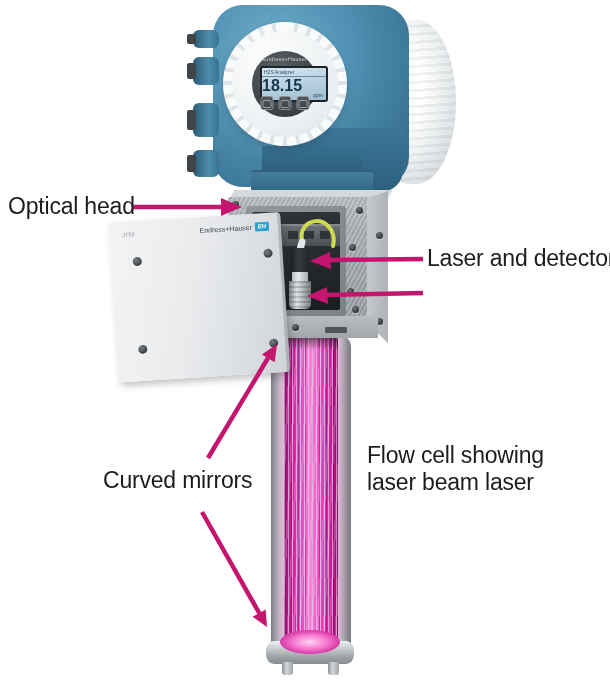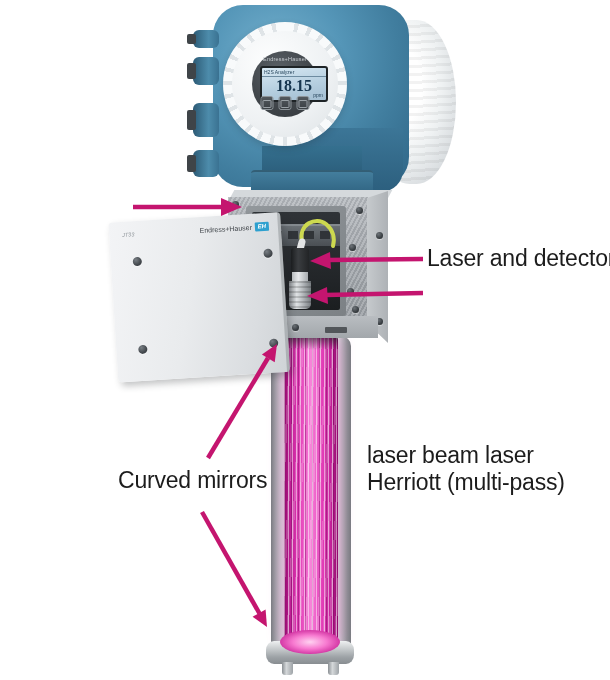--- a/index.html
+++ b/index.html
@@ -32,21 +32,21 @@
     background: radial-gradient(circle at 35% 30%, #fdfefe, #eef1f3 60%, #dde2e5); }
   .tx-face { inset:20px; border-radius:50%;
     background: radial-gradient(circle at 40% 30%, #5a6066, #41464b 55%, #33383c); }
   .face-brand { top:5px; left:0; width:100%; text-align:center; font-size:5.5px; color:#c9ced2;
     letter-spacing:.2px; white-space:nowrap; }
   .lcd { left:8px; top:15px; width:68px; height:36px; border:2px solid #1e2326; border-radius:3px;
     background: linear-gradient(170deg, #d6e7f2, #b6cfe0 55%, #a3bed2); overflow:hidden; }
   .lcd-tag { position:static; display:block; font-size:5px; color:#27455c; padding:1px 2px 1px;
     border-bottom:1px solid #6d8ba0; white-space:nowrap; }
   .lcd-value { position:static; display:block; font-size:16px; font-weight:700; color:#16354e;
-    text-align:right; padding-right:14px; line-height:17px; font-family:Liberation Serif, serif; }
+    text-align:left; padding-right:14px; line-height:17px; font-family:Liberation Sans, sans-serif; }
   .lcd-unit { position:static; display:block; font-size:5px; color:#27455c; text-align:right;
     padding-right:3px; margin-top:-2px; }
   .face-keys { bottom:7px; left:50%; transform:translateX(-50%); display:flex; gap:5px; }
   .key { position:static; width:13px; height:14px; border:1px solid #8d9499; border-radius:2.5px;
     background: linear-gradient(180deg,#52585d,#3b4045); }
   .key::after { content:""; display:block; width:7px; height:6px; margin:3px auto 0;
     border:1px solid #9aa1a6; border-radius:1px; }
 
   
   .oh-top { left:229px; top:190px; width:158px; height:10px; background:#d5d9dc;
@@ -224,20 +224,21 @@
     <g>
       <line class="arrow-line" x1="208" y1="458" x2="268" y2="358"></line>
       <polygon class="arrow-head" points="277,344 274.7,362.3 261.9,354.5"></polygon>
     </g>
     <g>
       <line class="arrow-line" x1="202" y1="512" x2="259.5" y2="613.5"></line>
       <polygon class="arrow-head" points="267,627 252.6,616.8 265.6,609.4"></polygon>
     </g>
   </svg>
 
+  <div class="label" style="left:8px;top:193px;">Optical head</div>
   <div class="label" style="left:427px;top:245px;">Laser and detector</div>
-  <div class="label" style="left:103px;top:467px;margin-left:15px;">Curved mirrors</div>
+  <div class="label" style="left:103px;top:467px;">Curved mirrors</div>
   <div class="label lbl-block" style="left:367px;top:442px;line-height:27px;">
+    <span>Flow cell showing</span>
     <span>laser beam laser</span>
-    <span>Herriott (multi-pass)</span>
   </div>
 
 </div>
 
 </body></html>

